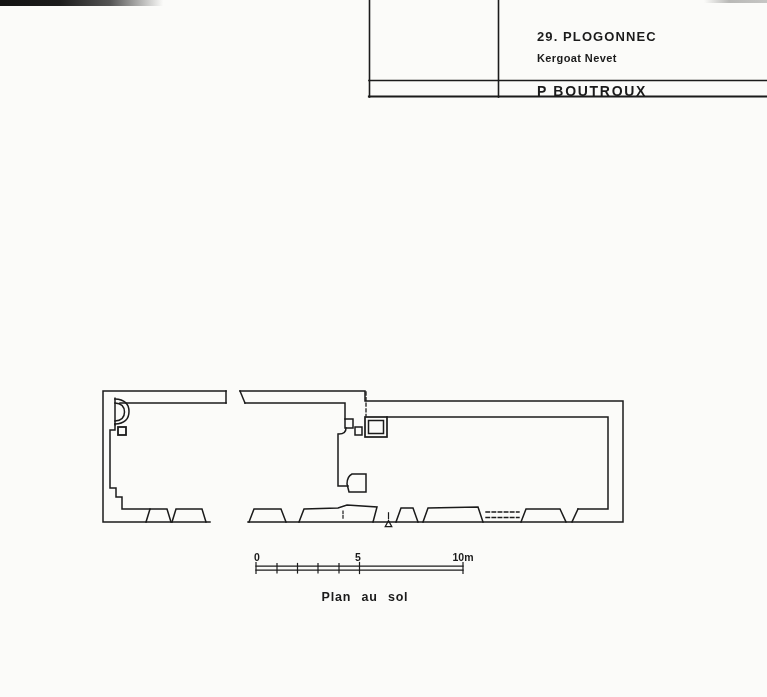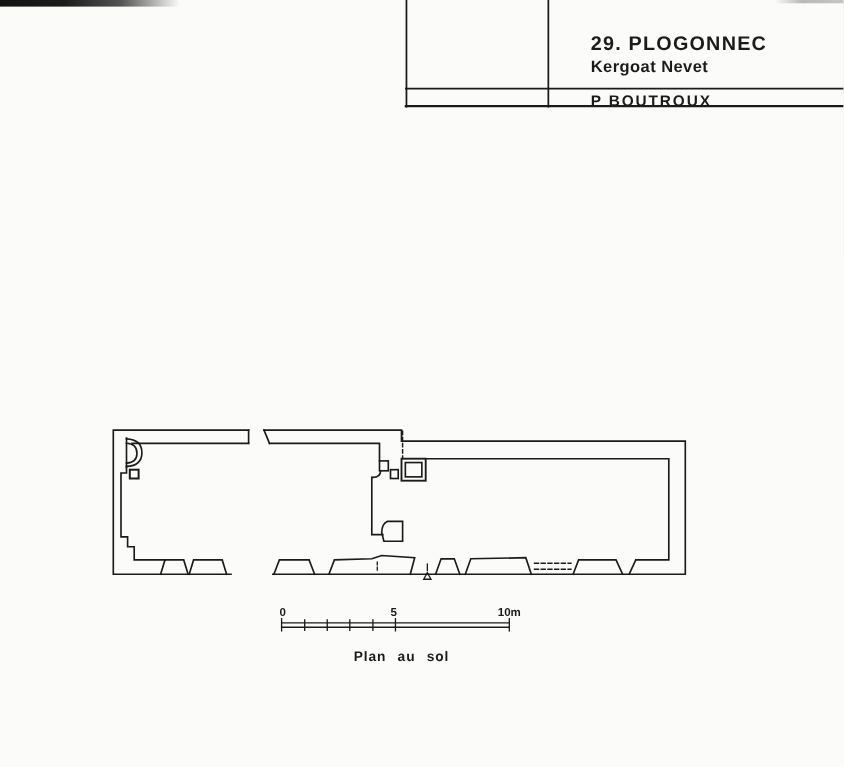--- a/index.html
+++ b/index.html
@@ -11,22 +11,22 @@
   .artifact-topleft{
     position:absolute;left:0;top:0;width:170px;height:6px;
     background:linear-gradient(to right,#131313 0%,#1c1c1c 35%,#555 65%,rgba(200,200,200,0) 96%);
   }
   .artifact-topright{
     position:absolute;left:704px;top:0;width:63px;height:3px;
     background:linear-gradient(to right,rgba(190,190,190,0) 0%,#b9b9b7 40%,#c6c6c4 100%);
   }
   .drawing-layer{position:absolute;left:0;top:0;width:767px;height:697px;}
   .txt{position:absolute;color:#1b1b1b;white-space:nowrap;}
-  .commune{top:29px;left:537px;font-size:18px;font-weight:bold;letter-spacing:1.1px;}
-  .site{top:52px;left:537px;font-size:15px;font-weight:bold;letter-spacing:0.4px;}
+  .commune{top:29px;left:537px;font-size:13px;font-weight:bold;letter-spacing:1.1px;}
+  .site{top:52px;left:537px;font-size:11px;font-weight:bold;letter-spacing:0.4px;}
   .author{top:83px;left:537px;font-size:14px;font-weight:bold;letter-spacing:1.7px;}
   .scale-label{font-size:10.5px;font-weight:bold;transform:translateX(-50%);}
   .scale-0{top:551px;left:257px;}
   .scale-5{top:551px;left:358px;}
   .scale-10{top:551px;left:463px;text-align:right;}
   .caption{top:590px;left:357px;font-size:12.5px;font-weight:bold;
     letter-spacing:0.8px;word-spacing:6px;transform:translateX(-50%);padding-left:16px;}
 </style>
 </head>
 <body>

